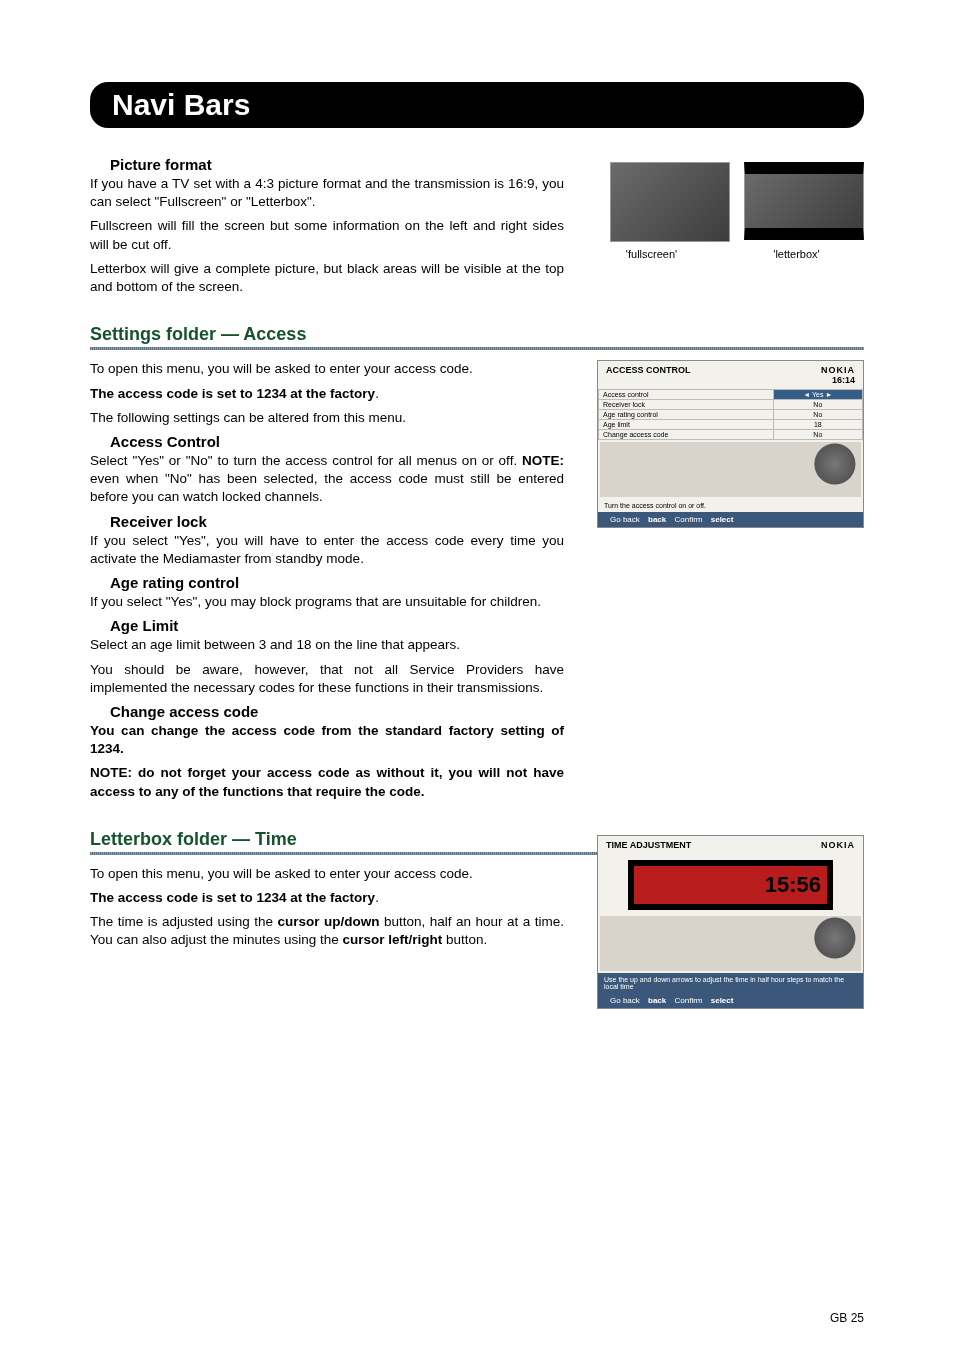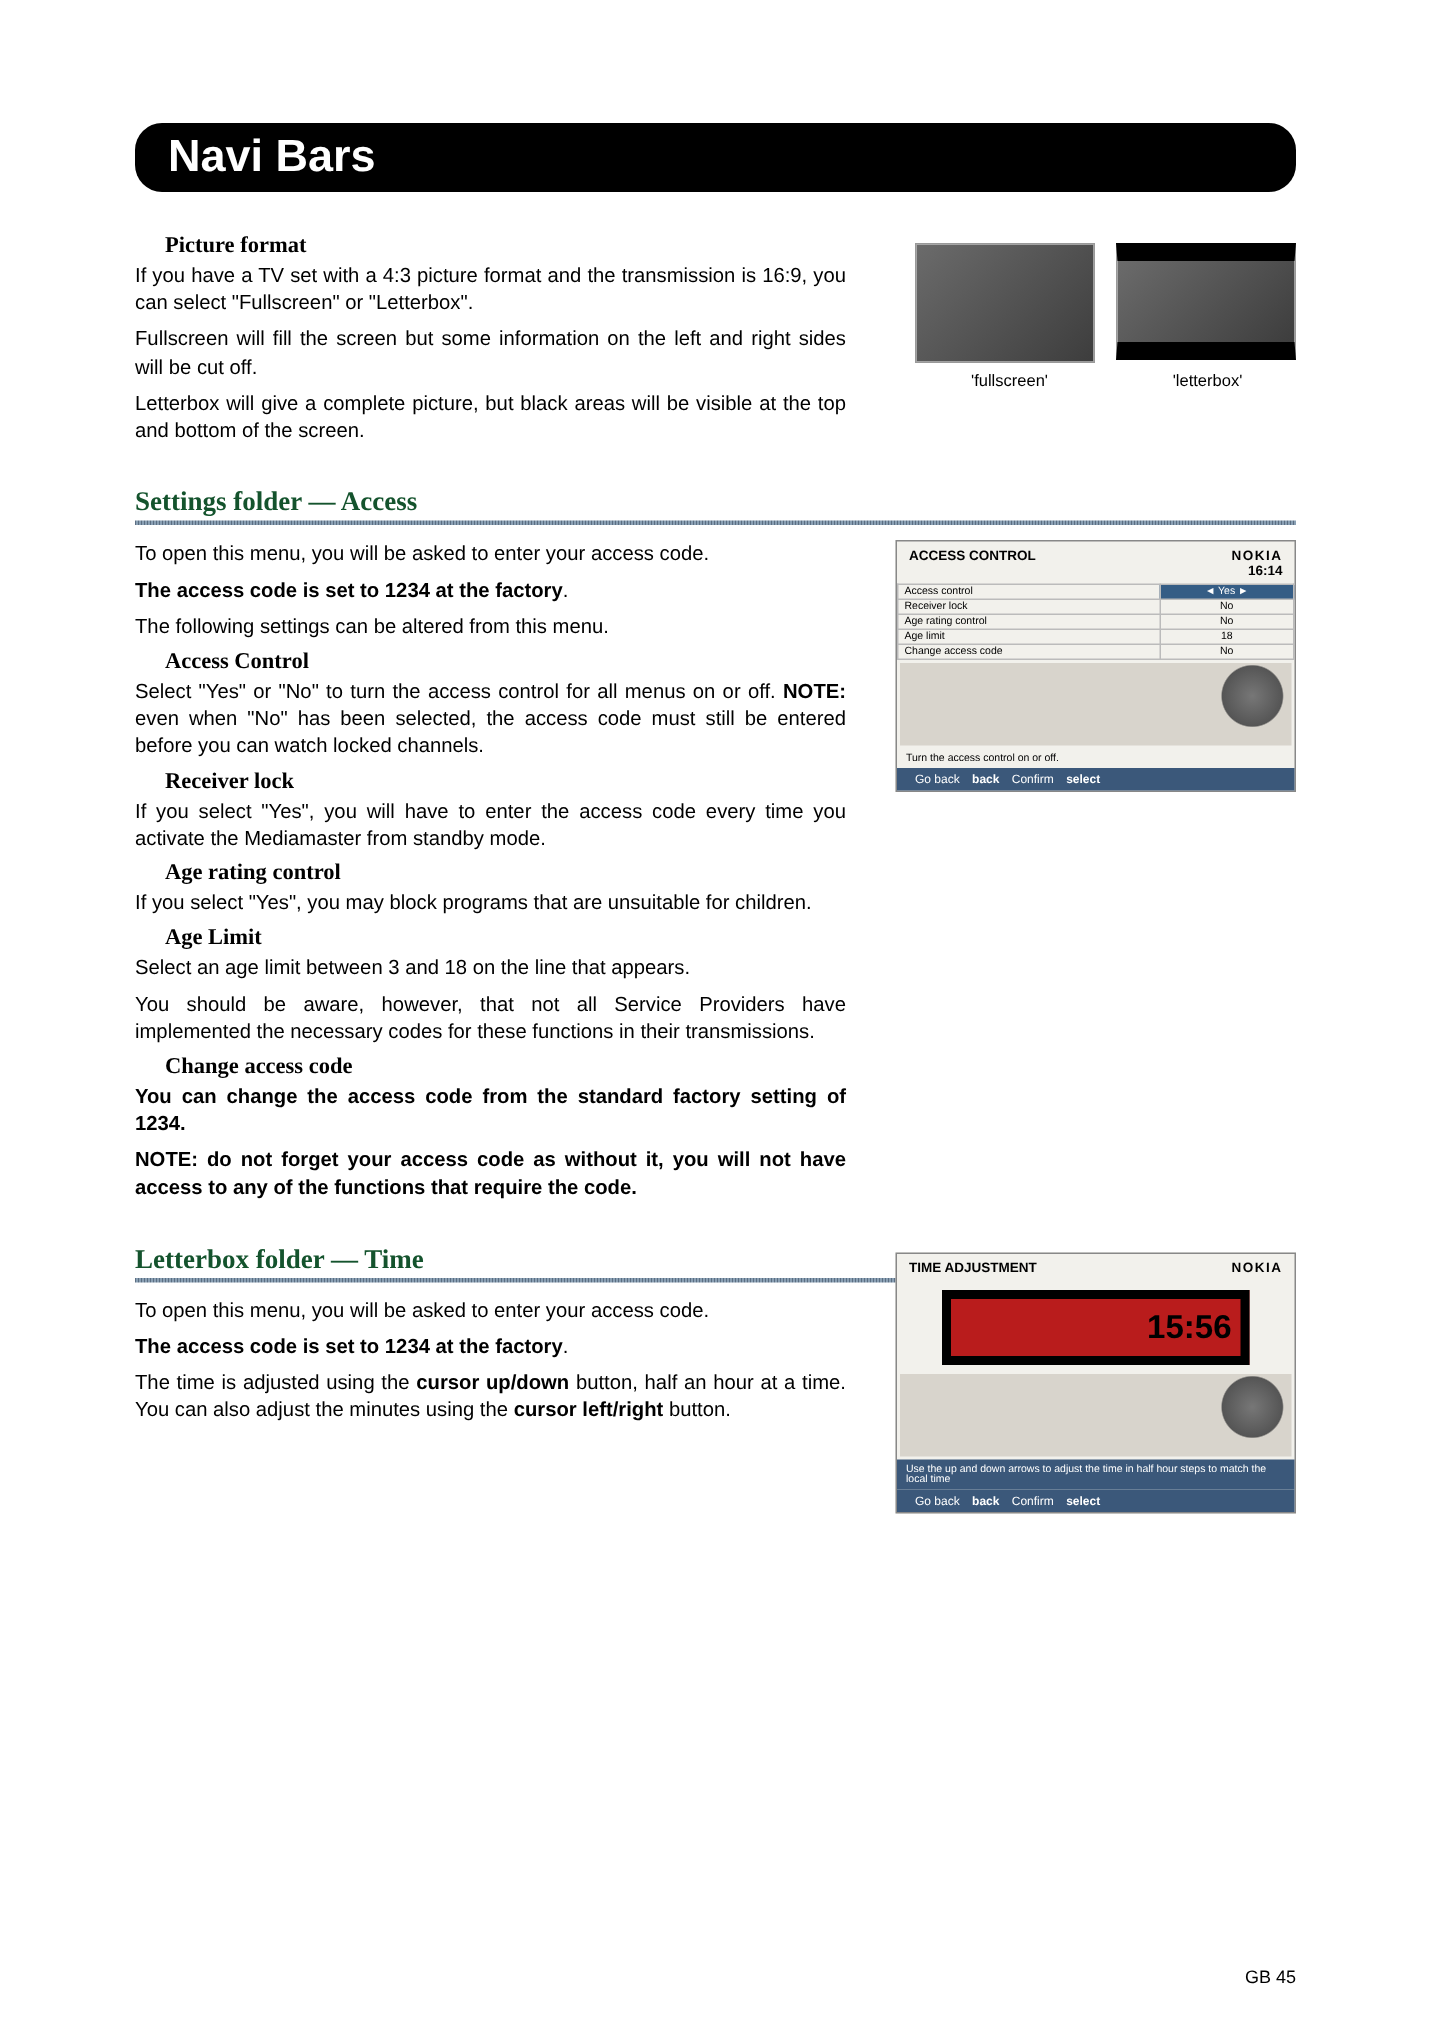--- a/index.html
+++ b/index.html
@@ -1,31 +1,31 @@
 <!DOCTYPE html>
 <html><head>
 <meta charset="utf-8">
 <style>
   body{margin:0;background:#fff;font-family:Arial,Helvetica,sans-serif;color:#000}
   .page{width:954px;min-height:1351px;margin:4px auto;padding:78px 90px 40px 90px;box-sizing:border-box;position:relative}
   .title-bar{background:#000;color:#fff;border-radius:18px;padding:6px 22px;margin-bottom:28px}
   .title-bar h1{margin:0;font-family:Arial,Helvetica,sans-serif;font-weight:700;font-size:30px;letter-spacing:0;font-stretch:condensed}
-  .cond{font-family:Liberation Serif, serif;font-stretch:condensed}
+  .cond{font-family:Liberation Sans, sans-serif;font-stretch:condensed}
   .two-col{display:flex;gap:20px}
   .left{flex:1;min-width:0}
   .right{width:280px;flex-shrink:0}
   h3.sub{font-size:15px;font-weight:700;margin:0 0 2px 20px}
   h2.section{font-size:18px;font-weight:700;margin:22px 0 2px 0;color:#14532d;font-stretch:condensed}
   .rule{height:3px;margin:0 0 10px 0;background:repeating-linear-gradient(90deg,#5b6e82 0,#5b6e82 1px,#8aa0b4 1px,#8aa0b4 2px)}
   p{font-size:13.5px;line-height:1.35;margin:0 0 6px 0}
   .just{text-align:justify}
   .bold{font-weight:700}
   .fmt-imgs{display:flex;gap:14px;justify-content:flex-end;margin-top:6px}
   .fmt-imgs .box{width:118px;height:78px;background:linear-gradient(135deg,#6b6b6b,#3d3d3d);border:1px solid #999}
-  .cap-row{display:flex;gap:14px;justify-content:flex-end;margin-top:6px;font-size:11px}
+  .cap-row{display:flex;gap:27px;justify-content:center;margin-top:6px;font-size:11px}
   .cap-row span{width:118px;text-align:center}
   .screen{width:265px;border:1px solid #888;background:#f2f1ec;font-size:8px;margin-left:auto}
   .screen .hdr{display:flex;justify-content:space-between;padding:4px 8px;font-weight:700;font-size:9px}
   .screen .tbl{width:100%;border-collapse:collapse}
   .screen .tbl td{padding:1px 4px;border:1px solid #bbb;font-size:7px}
   .screen .foot{background:#3b587a;color:#fff;text-align:left;padding:3px 6px;font-size:8px}
   .screen .foot span{margin-left:6px}
   .screen .hint{font-size:7px;padding:3px 6px}
   .nokia{font-weight:700;letter-spacing:1px}
   .time-screen .big{font-size:22px;font-weight:700;text-align:right;padding:6px;background:#b91c1c;border:6px solid #000000;margin:6px 30px}
@@ -154,14 +154,14 @@
         <div class="foot">
           <span>Go back</span>
           <span class="bold">back</span>
           <span>Confirm</span>
           <span class="bold">select</span>
         </div>
       </div>
     </div>
   </div>
 
-  <div class="pagenum">GB 45</div>
+  <div class="pagenum">GB 25</div>
 </div>
 
 </body></html>

